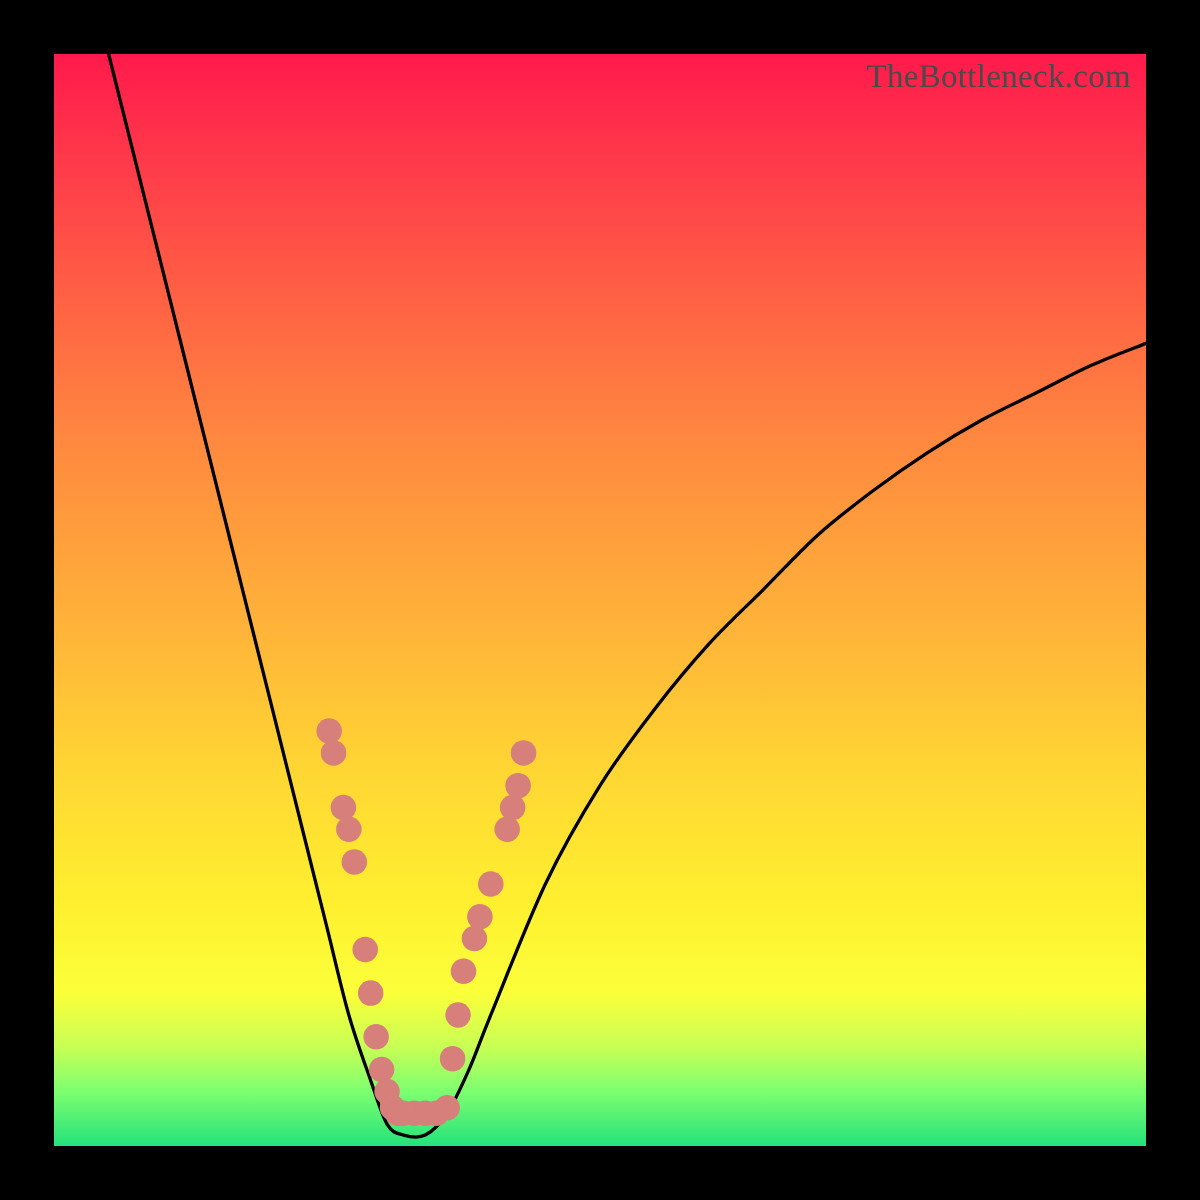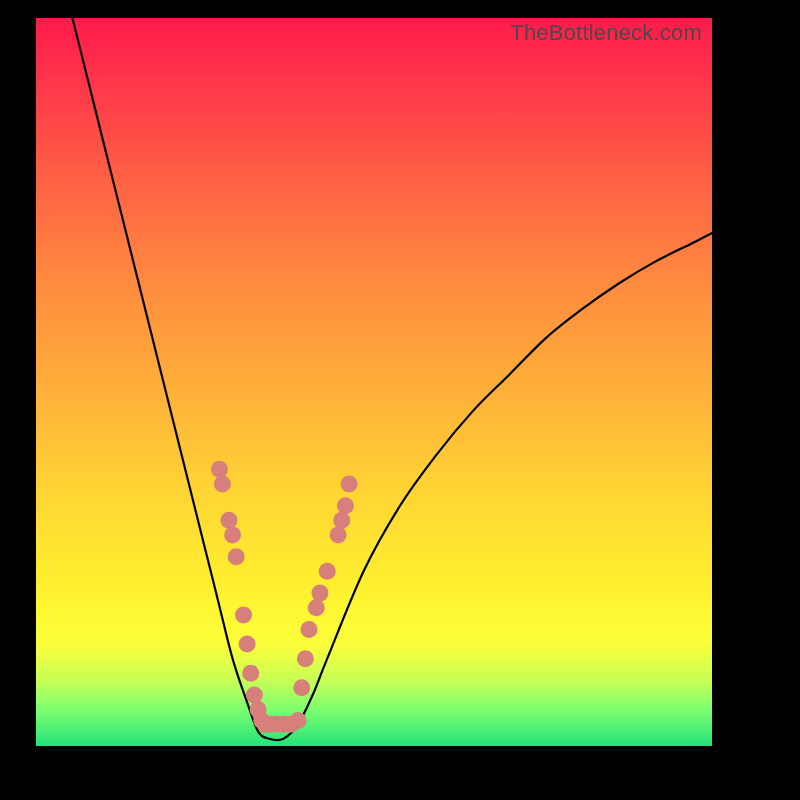--- a/index.html
+++ b/index.html
@@ -13,38 +13,39 @@
   }
   .outer {
     position: relative;
     width: 800px;
     height: 800px;
     background: #000;
   }
   .plot-area {
     position: absolute;
     left: 36px;
-    top: 18px;
-    width: 676px;
+    top: 36px;
+    width: 728px;
     height: 728px;
     
     background: linear-gradient(
       to bottom,
       #ff1a4b 0%,
       #ff3a4a 10%,
       #ff6044 22%,
       #ff8a3f 36%,
       #ffb239 52%,
       #ffd733 66%,
       #fff02f 78%,
       #fbff3a 86%,
       #c7ff55 91%,
       #7dff70 95%,
       #24e27b 100%
     );
+    font-family: Liberation Serif, serif;
   }
   .watermark {
     position: absolute;
     top: 2px;
     right: 10px;
     color: #4a4a4a;
     font-size: 22px;
     font-weight: 500;
     letter-spacing: 0.2px;
     user-select: none;

